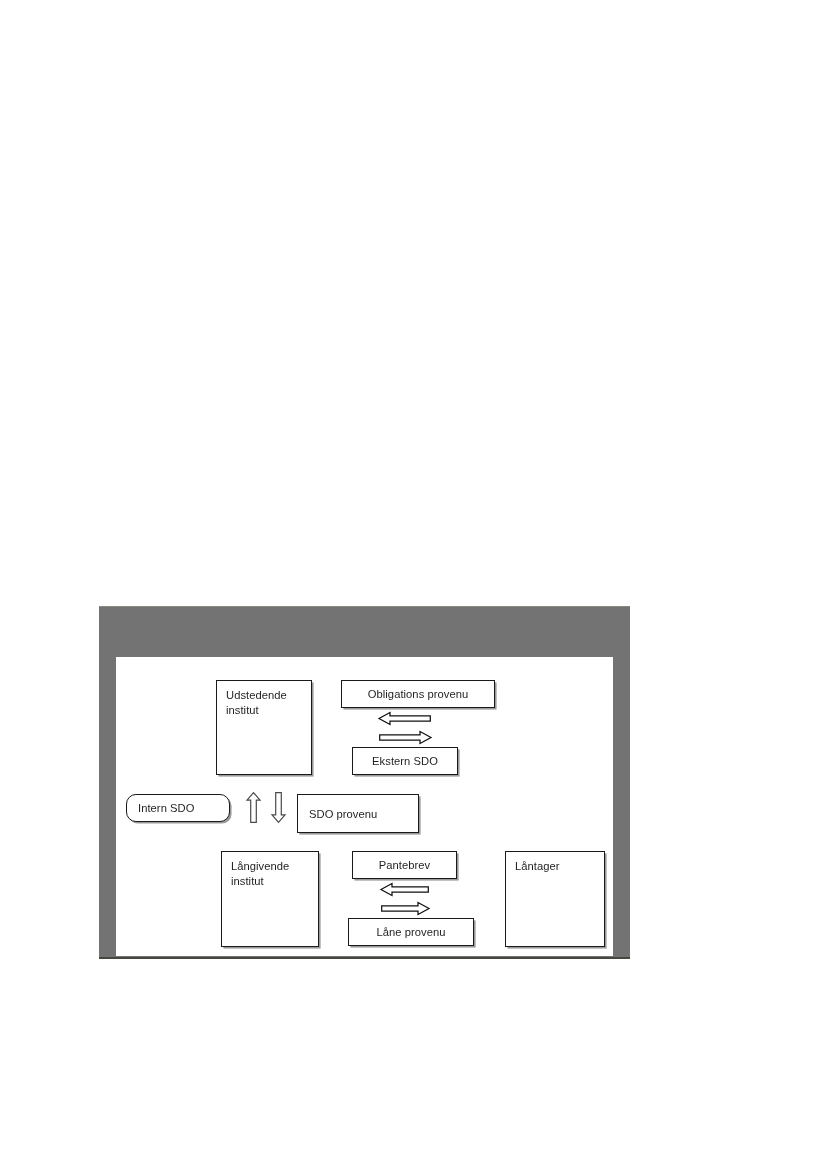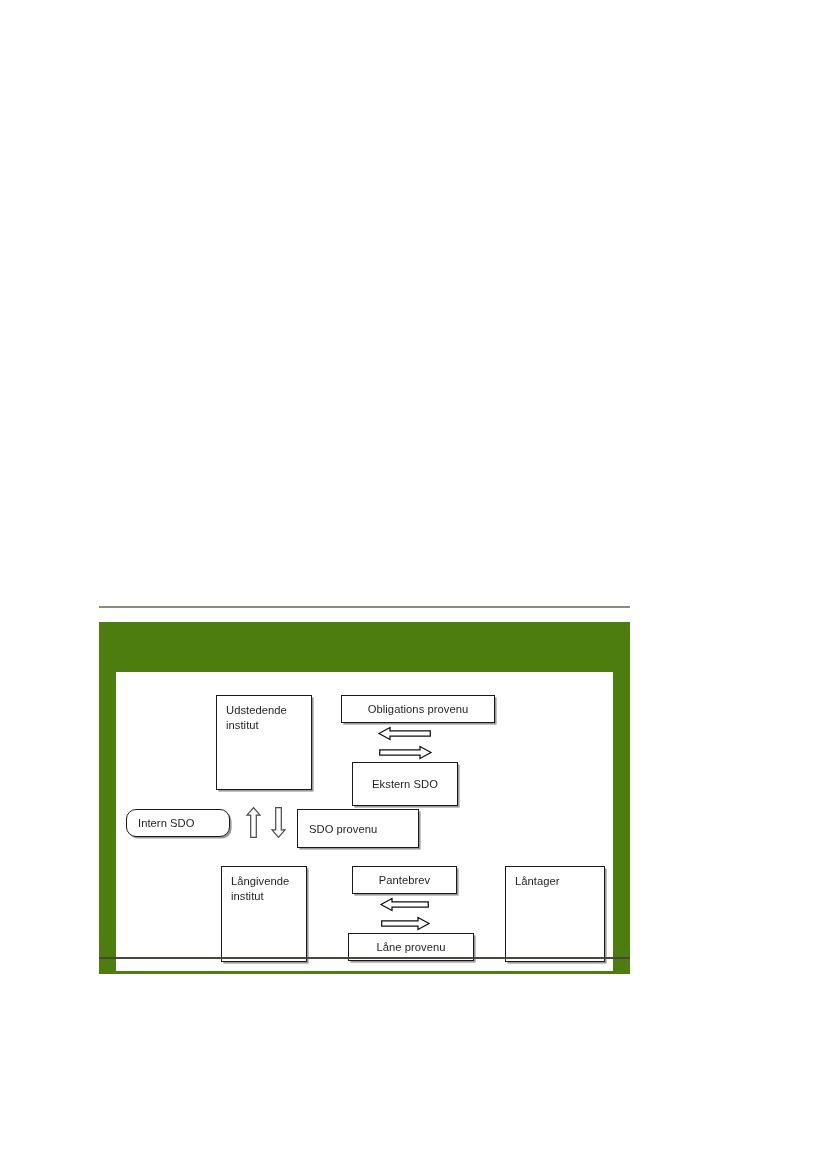--- a/index.html
+++ b/index.html
@@ -12,24 +12,24 @@
     height: 1169px;
     position: relative;
     font-family: "Liberation Sans", sans-serif;
     overflow: hidden;
   }
 
   
   #figure-panel {
     position: absolute;
     left: 99px;
-    top: 622px;
+    top: 607px;
     width: 531px;
     height: 352px;
-    background: #4d7c0f;
+    background: #737373;
     box-sizing: border-box;
   }
   #figure-rule-top {
     position: absolute;
     left: 99px;
     top: 606px;
     width: 531px;
     height: 2px;
     background: #8a8a80;
   }
@@ -128,21 +128,21 @@
         <path d="M 0 6.5 L 11 0.5 L 11 3.8 L 51.3 3.8 L 51.3 9.2 L 11 9.2 L 11 12.5 Z"></path>
       </svg>
     </div>
 
     <div class="arrow" style="left:263px; top:74px;">
       <svg width="52" height="13" viewBox="0 0 52 13">
         <path d="M 52 6.5 L 41 0.5 L 41 3.8 L 0.7 3.8 L 0.7 9.2 L 41 9.2 L 41 12.5 Z"></path>
       </svg>
     </div>
 
-    <div class="node center-label" style="left:236px; top:90px; width:106px; height:44px;">
+    <div class="node center-label" style="left:236px; top:90px; width:106px; height:28px;">
       <span class="label">Ekstern SDO</span>
     </div>
 
     <div class="node pad-label" style="left:10px; top:137px; width:104px; height:28px;border-radius:10px;">
       <span class="label">Intern SDO</span>
     </div>
 
     <div class="arrow vshaft" style="left:130px; top:135px;">
       <svg width="15" height="31" viewBox="0 0 15 31">
         <path d="M 7.5 0.6 L 14 8.2 L 10.3 8.2 L 10.3 30.4 L 4.7 30.4 L 4.7 8.2 L 1 8.2 Z"></path>
@@ -152,21 +152,21 @@
     <div class="arrow vshaft" style="left:155px; top:135px;">
       <svg width="15" height="31" viewBox="0 0 15 31">
         <path d="M 7.5 30.4 L 14 22.8 L 10.3 22.8 L 10.3 0.6 L 4.7 0.6 L 4.7 22.8 L 1 22.8 Z"></path>
       </svg>
     </div>
 
     <div class="node pad-label" style="left:181px; top:137px; width:122px; height:39px;">
       <span class="label">SDO provenu</span>
     </div>
 
-    <div class="node" style="left:105px; top:194px; width:86px; height:96px;">
+    <div class="node" style="left:105px; top:194px; width:98px; height:96px;">
       <span class="label">Långivende
 institut</span>
     </div>
 
     <div class="node center-label" style="left:236px; top:194px; width:105px; height:28px;">
       <span class="label">Pantebrev</span>
     </div>
 
     <div class="node" style="left:389px; top:194px; width:100px; height:96px;">
       <span class="label">Låntager</span>

